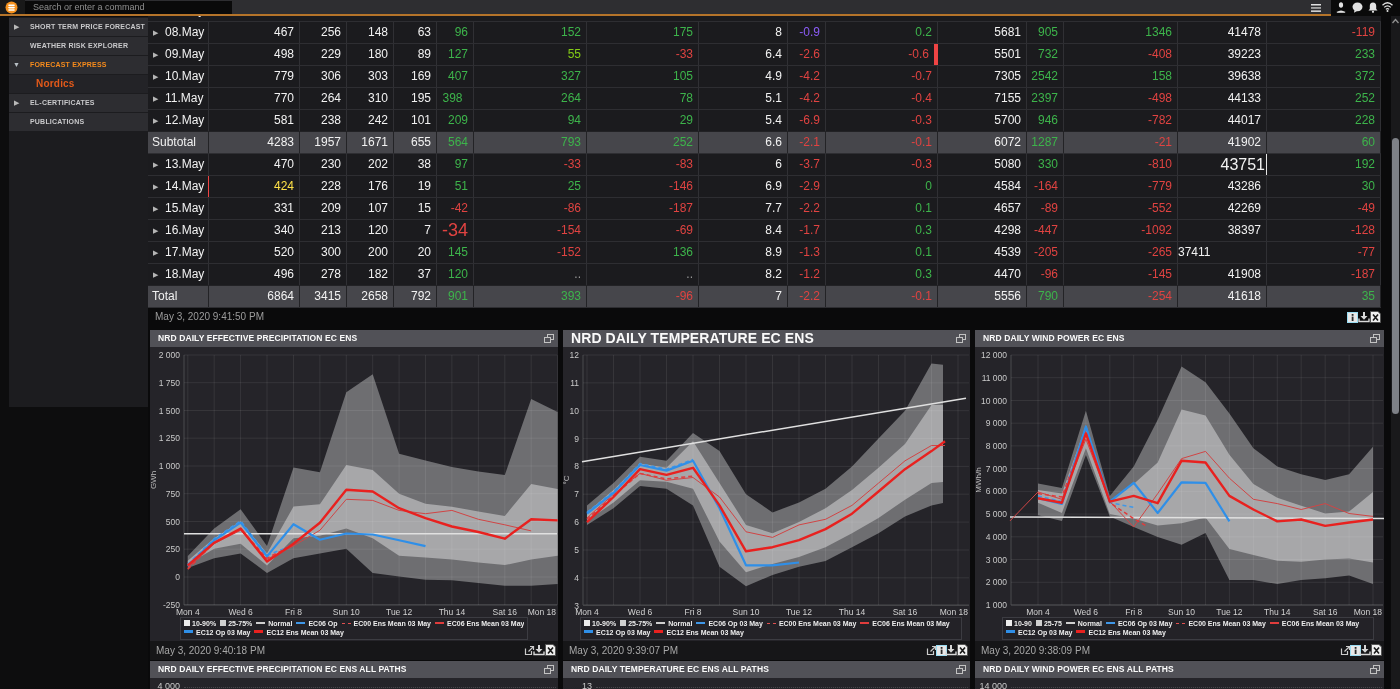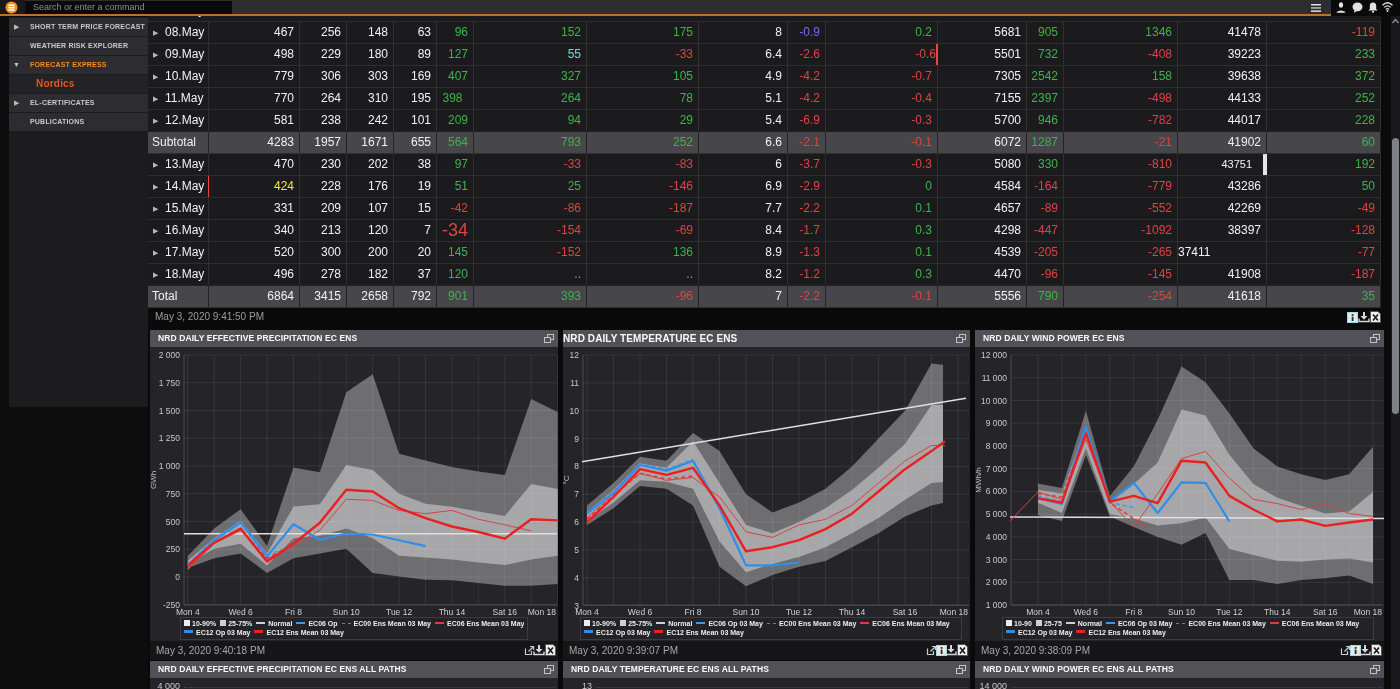--- a/index.html
+++ b/index.html
@@ -87,25 +87,25 @@
 <div style="position:absolute;left:148px;top:43px;width:1233px;height:22px;background:#1b1b1e;border-top:1px solid #2e2e32;box-sizing:border-box;">
 <div style="position:absolute;left:0;top:0;width:61px;height:21px;line-height:21px;color:#f2f2f2;font-size:12px;box-sizing:border-box;border-right:1px solid #303034;">
       <span style="position:absolute;left:5px;top:0;color:#b5b5b5;font-size:7px;">▶</span>
       <span style="position:absolute;left:17px;">09.May</span>
     </div>
 <div style="position:absolute;left:61px;top:0;width:91px;height:21px;line-height:21px;color:#f2f2f2;font-size:12px;text-align:right;padding-right:5px;box-sizing:border-box;border-right:1px solid #303034;">498</div>
 <div style="position:absolute;left:152px;top:0;width:47px;height:21px;line-height:21px;color:#f2f2f2;font-size:12px;text-align:right;padding-right:5px;box-sizing:border-box;border-right:1px solid #303034;">229</div>
 <div style="position:absolute;left:199px;top:0;width:47px;height:21px;line-height:21px;color:#f2f2f2;font-size:12px;text-align:right;padding-right:5px;box-sizing:border-box;border-right:1px solid #303034;">180</div>
 <div style="position:absolute;left:246px;top:0;width:43px;height:21px;line-height:21px;color:#f2f2f2;font-size:12px;text-align:right;padding-right:5px;box-sizing:border-box;border-right:1px solid #303034;">89</div>
 <div style="position:absolute;left:289px;top:0;width:37px;height:21px;line-height:21px;color:#3db44b;font-size:12px;text-align:right;padding-right:5px;box-sizing:border-box;border-right:1px solid #303034;">127</div>
-<div style="position:absolute;left:326px;top:0;width:113px;height:21px;line-height:21px;color:#5eead4;font-size:12px;text-align:right;padding-right:5px;box-sizing:border-box;border-right:1px solid #303034;">55</div>
+<div style="position:absolute;left:326px;top:0;width:113px;height:21px;line-height:21px;color:#84cc16;font-size:12px;text-align:right;padding-right:5px;box-sizing:border-box;border-right:1px solid #303034;">55</div>
 <div style="position:absolute;left:439px;top:0;width:112px;height:21px;line-height:21px;color:#e04341;font-size:12px;text-align:right;padding-right:5px;box-sizing:border-box;border-right:1px solid #303034;">-33</div>
 <div style="position:absolute;left:551px;top:0;width:89px;height:21px;line-height:21px;color:#f2f2f2;font-size:12px;text-align:right;padding-right:5px;box-sizing:border-box;border-right:1px solid #303034;">6.4</div>
 <div style="position:absolute;left:640px;top:0;width:38px;height:21px;line-height:21px;color:#e04341;font-size:12px;text-align:right;padding-right:5px;box-sizing:border-box;border-right:1px solid #303034;">-2.6</div>
-<div style="position:absolute;left:678px;top:0;width:112px;height:21px;line-height:21px;color:#e04341;font-size:12px;text-align:right;box-sizing:border-box;border-right:2px solid #ef4444;">-0.6</div>
+<div style="position:absolute;left:678px;top:0;width:112px;height:21px;line-height:21px;color:#e04341;font-size:12px;text-align:right;padding-right:5px;box-sizing:border-box;border-right:4px solid #ef4444;">-0.6</div>
 <div style="position:absolute;left:790px;top:0;width:89px;height:21px;line-height:21px;color:#f2f2f2;font-size:12px;text-align:right;padding-right:5px;box-sizing:border-box;border-right:1px solid #303034;">5501</div>
 <div style="position:absolute;left:879px;top:0;width:37px;height:21px;line-height:21px;color:#3db44b;font-size:12px;text-align:right;padding-right:5px;box-sizing:border-box;border-right:1px solid #303034;">732</div>
 <div style="position:absolute;left:916px;top:0;width:114px;height:21px;line-height:21px;color:#e04341;font-size:12px;text-align:right;padding-right:5px;box-sizing:border-box;border-right:1px solid #303034;">-408</div>
 <div style="position:absolute;left:1030px;top:0;width:89px;height:21px;line-height:21px;color:#f2f2f2;font-size:12px;text-align:right;padding-right:5px;box-sizing:border-box;border-right:1px solid #303034;">39223</div>
 <div style="position:absolute;left:1119px;top:0;width:114px;height:21px;line-height:21px;color:#3db44b;font-size:12px;text-align:right;padding-right:5px;box-sizing:border-box;border-right:1px solid #303034;">233</div>
 </div>
 <div style="position:absolute;left:148px;top:65px;width:1233px;height:22px;background:#1b1b1e;border-top:1px solid #2e2e32;box-sizing:border-box;">
 <div style="position:absolute;left:0;top:0;width:61px;height:21px;line-height:21px;color:#f2f2f2;font-size:12px;box-sizing:border-box;border-right:1px solid #303034;">
       <span style="position:absolute;left:5px;top:0;color:#b5b5b5;font-size:7px;">▶</span>
       <span style="position:absolute;left:17px;">10.May</span>
@@ -197,21 +197,21 @@
 <div style="position:absolute;left:246px;top:0;width:43px;height:21px;line-height:21px;color:#f2f2f2;font-size:12px;text-align:right;padding-right:5px;box-sizing:border-box;border-right:1px solid #303034;">38</div>
 <div style="position:absolute;left:289px;top:0;width:37px;height:21px;line-height:21px;color:#3db44b;font-size:12px;text-align:right;padding-right:5px;box-sizing:border-box;border-right:1px solid #303034;">97</div>
 <div style="position:absolute;left:326px;top:0;width:113px;height:21px;line-height:21px;color:#e04341;font-size:12px;text-align:right;padding-right:5px;box-sizing:border-box;border-right:1px solid #303034;">-33</div>
 <div style="position:absolute;left:439px;top:0;width:112px;height:21px;line-height:21px;color:#e04341;font-size:12px;text-align:right;padding-right:5px;box-sizing:border-box;border-right:1px solid #303034;">-83</div>
 <div style="position:absolute;left:551px;top:0;width:89px;height:21px;line-height:21px;color:#f2f2f2;font-size:12px;text-align:right;padding-right:5px;box-sizing:border-box;border-right:1px solid #303034;">6</div>
 <div style="position:absolute;left:640px;top:0;width:38px;height:21px;line-height:21px;color:#e04341;font-size:12px;text-align:right;padding-right:5px;box-sizing:border-box;border-right:1px solid #303034;">-3.7</div>
 <div style="position:absolute;left:678px;top:0;width:112px;height:21px;line-height:21px;color:#e04341;font-size:12px;text-align:right;padding-right:5px;box-sizing:border-box;border-right:1px solid #303034;">-0.3</div>
 <div style="position:absolute;left:790px;top:0;width:89px;height:21px;line-height:21px;color:#f2f2f2;font-size:12px;text-align:right;padding-right:5px;box-sizing:border-box;border-right:1px solid #303034;">5080</div>
 <div style="position:absolute;left:879px;top:0;width:37px;height:21px;line-height:21px;color:#3db44b;font-size:12px;text-align:right;padding-right:5px;box-sizing:border-box;border-right:1px solid #303034;">330</div>
 <div style="position:absolute;left:916px;top:0;width:114px;height:21px;line-height:21px;color:#e04341;font-size:12px;text-align:right;padding-right:5px;box-sizing:border-box;border-right:1px solid #303034;">-810</div>
-<div style="position:absolute;left:1030px;top:0;width:89px;height:21px;line-height:21px;color:#f2f2f2;font-size:11px;text-align:right;padding-right:11px;box-sizing:border-box;border-right:4px solid #e5e5e5;">43751</div>
+<div style="position:absolute;left:1030px;top:0;width:89px;height:21px;line-height:21px;color:#f2f2f2;font-size:16px;text-align:right;padding-right:1px;box-sizing:border-box;border-right:1px solid #e5e5e5;">43751</div>
 <div style="position:absolute;left:1119px;top:0;width:114px;height:21px;line-height:21px;color:#3db44b;font-size:12px;text-align:right;padding-right:5px;box-sizing:border-box;border-right:1px solid #303034;">192</div>
 </div>
 <div style="position:absolute;left:148px;top:175px;width:1233px;height:22px;background:#1b1b1e;border-top:1px solid #2e2e32;box-sizing:border-box;">
 <div style="position:absolute;left:0;top:0;width:61px;height:21px;line-height:21px;color:#f2f2f2;font-size:12px;box-sizing:border-box;border-right:1px solid #ef4444;">
       <span style="position:absolute;left:5px;top:0;color:#b5b5b5;font-size:7px;">▶</span>
       <span style="position:absolute;left:17px;">14.May</span>
     </div>
 <div style="position:absolute;left:61px;top:0;width:91px;height:21px;line-height:21px;color:#fde047;font-size:12px;text-align:right;padding-right:5px;box-sizing:border-box;border-right:1px solid #303034;">424</div>
 <div style="position:absolute;left:152px;top:0;width:47px;height:21px;line-height:21px;color:#f2f2f2;font-size:12px;text-align:right;padding-right:5px;box-sizing:border-box;border-right:1px solid #303034;">228</div>
 <div style="position:absolute;left:199px;top:0;width:47px;height:21px;line-height:21px;color:#f2f2f2;font-size:12px;text-align:right;padding-right:5px;box-sizing:border-box;border-right:1px solid #303034;">176</div>
@@ -219,21 +219,21 @@
 <div style="position:absolute;left:289px;top:0;width:37px;height:21px;line-height:21px;color:#3db44b;font-size:12px;text-align:right;padding-right:5px;box-sizing:border-box;border-right:1px solid #303034;">51</div>
 <div style="position:absolute;left:326px;top:0;width:113px;height:21px;line-height:21px;color:#3db44b;font-size:12px;text-align:right;padding-right:5px;box-sizing:border-box;border-right:1px solid #303034;">25</div>
 <div style="position:absolute;left:439px;top:0;width:112px;height:21px;line-height:21px;color:#e04341;font-size:12px;text-align:right;padding-right:5px;box-sizing:border-box;border-right:1px solid #303034;">-146</div>
 <div style="position:absolute;left:551px;top:0;width:89px;height:21px;line-height:21px;color:#f2f2f2;font-size:12px;text-align:right;padding-right:5px;box-sizing:border-box;border-right:1px solid #303034;">6.9</div>
 <div style="position:absolute;left:640px;top:0;width:38px;height:21px;line-height:21px;color:#e04341;font-size:12px;text-align:right;padding-right:5px;box-sizing:border-box;border-right:1px solid #303034;">-2.9</div>
 <div style="position:absolute;left:678px;top:0;width:112px;height:21px;line-height:21px;color:#3db44b;font-size:12px;text-align:right;padding-right:5px;box-sizing:border-box;border-right:1px solid #303034;">0</div>
 <div style="position:absolute;left:790px;top:0;width:89px;height:21px;line-height:21px;color:#f2f2f2;font-size:12px;text-align:right;padding-right:5px;box-sizing:border-box;border-right:1px solid #303034;">4584</div>
 <div style="position:absolute;left:879px;top:0;width:37px;height:21px;line-height:21px;color:#e04341;font-size:12px;text-align:right;padding-right:5px;box-sizing:border-box;border-right:1px solid #303034;">-164</div>
 <div style="position:absolute;left:916px;top:0;width:114px;height:21px;line-height:21px;color:#e04341;font-size:12px;text-align:right;padding-right:5px;box-sizing:border-box;border-right:1px solid #303034;">-779</div>
 <div style="position:absolute;left:1030px;top:0;width:89px;height:21px;line-height:21px;color:#f2f2f2;font-size:12px;text-align:right;padding-right:5px;box-sizing:border-box;border-right:1px solid #303034;">43286</div>
-<div style="position:absolute;left:1119px;top:0;width:114px;height:21px;line-height:21px;color:#3db44b;font-size:12px;text-align:right;padding-right:5px;box-sizing:border-box;border-right:1px solid #303034;">50</div>
+<div style="position:absolute;left:1119px;top:0;width:114px;height:21px;line-height:21px;color:#3db44b;font-size:12px;text-align:right;padding-right:5px;box-sizing:border-box;border-right:1px solid #303034;">30</div>
 </div>
 <div style="position:absolute;left:148px;top:197px;width:1233px;height:22px;background:#1b1b1e;border-top:1px solid #2e2e32;box-sizing:border-box;">
 <div style="position:absolute;left:0;top:0;width:61px;height:21px;line-height:21px;color:#f2f2f2;font-size:12px;box-sizing:border-box;border-right:1px solid #303034;">
       <span style="position:absolute;left:5px;top:0;color:#b5b5b5;font-size:7px;">▶</span>
       <span style="position:absolute;left:17px;">15.May</span>
     </div>
 <div style="position:absolute;left:61px;top:0;width:91px;height:21px;line-height:21px;color:#f2f2f2;font-size:12px;text-align:right;padding-right:5px;box-sizing:border-box;border-right:1px solid #303034;">331</div>
 <div style="position:absolute;left:152px;top:0;width:47px;height:21px;line-height:21px;color:#f2f2f2;font-size:12px;text-align:right;padding-right:5px;box-sizing:border-box;border-right:1px solid #303034;">209</div>
 <div style="position:absolute;left:199px;top:0;width:47px;height:21px;line-height:21px;color:#f2f2f2;font-size:12px;text-align:right;padding-right:5px;box-sizing:border-box;border-right:1px solid #303034;">107</div>
 <div style="position:absolute;left:246px;top:0;width:43px;height:21px;line-height:21px;color:#f2f2f2;font-size:12px;text-align:right;padding-right:5px;box-sizing:border-box;border-right:1px solid #303034;">15</div>
@@ -348,21 +348,21 @@
   </svg>
 <div style="position:absolute;left:150px;top:330px;width:408px;height:330px;background:#252429;"></div>
 <div style="position:absolute;left:150px;top:330px;width:408px;height:17px;background:#515157;color:#fafafa;font-size:8.5px;font-weight:bold;line-height:17px;letter-spacing:0.1px;box-sizing:border-box;padding-left:8px;">NRD DAILY EFFECTIVE PRECIPITATION EC ENS</div>
 <svg style="position:absolute;left:544px;top:334px" width="10" height="9" viewBox="0 0 10 9">
     <rect x="3.5" y="0.5" width="6" height="5" fill="none" stroke="#c2c2c2"></rect>
     <rect x="0.5" y="3.5" width="6" height="5" fill="#515157" stroke="#c2c2c2"></rect>
   </svg>
 <div style="position:absolute;left:150px;top:641px;width:408px;height:19px;background:#161618;"></div>
 <div style="position:absolute;left:156px;top:645px;color:#a8a8a8;font-size:10px;">May 3, 2020 9:40:18 PM</div>
 <div style="position:absolute;left:563px;top:330px;width:407px;height:330px;background:#252429;"></div>
-<div style="position:absolute;left:563px;top:330px;width:407px;height:17px;background:#515157;color:#fafafa;font-size:10px;font-weight:bold;line-height:17px;letter-spacing:0.1px;box-sizing:border-box;">NRD DAILY TEMPERATURE EC ENS</div>
+<div style="position:absolute;left:563px;top:330px;width:407px;height:17px;background:#515157;color:#fafafa;font-size:14px;font-weight:bold;line-height:17px;letter-spacing:0.1px;box-sizing:border-box;padding-left:8px;">NRD DAILY TEMPERATURE EC ENS</div>
 <svg style="position:absolute;left:956px;top:334px" width="10" height="9" viewBox="0 0 10 9">
     <rect x="3.5" y="0.5" width="6" height="5" fill="none" stroke="#c2c2c2"></rect>
     <rect x="0.5" y="3.5" width="6" height="5" fill="#515157" stroke="#c2c2c2"></rect>
   </svg>
 <div style="position:absolute;left:563px;top:641px;width:407px;height:19px;background:#161618;"></div>
 <div style="position:absolute;left:569px;top:645px;color:#a8a8a8;font-size:10px;">May 3, 2020 9:39:07 PM</div>
 <div style="position:absolute;left:975px;top:330px;width:409px;height:330px;background:#252429;"></div>
 <div style="position:absolute;left:975px;top:330px;width:409px;height:17px;background:#515157;color:#fafafa;font-size:8.5px;font-weight:bold;line-height:17px;letter-spacing:0.1px;box-sizing:border-box;padding-left:8px;">NRD DAILY WIND POWER EC ENS</div>
 <svg style="position:absolute;left:1370px;top:334px" width="10" height="9" viewBox="0 0 10 9">
     <rect x="3.5" y="0.5" width="6" height="5" fill="none" stroke="#c2c2c2"></rect>

